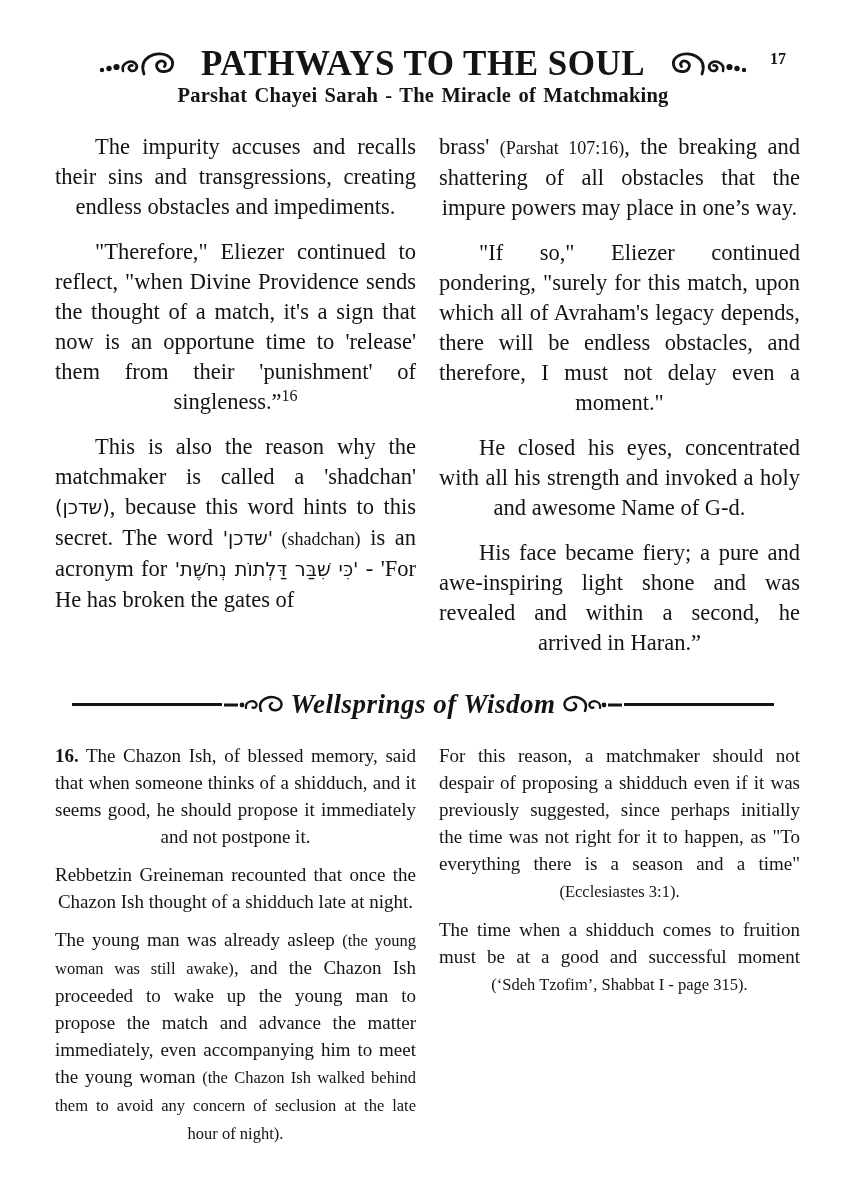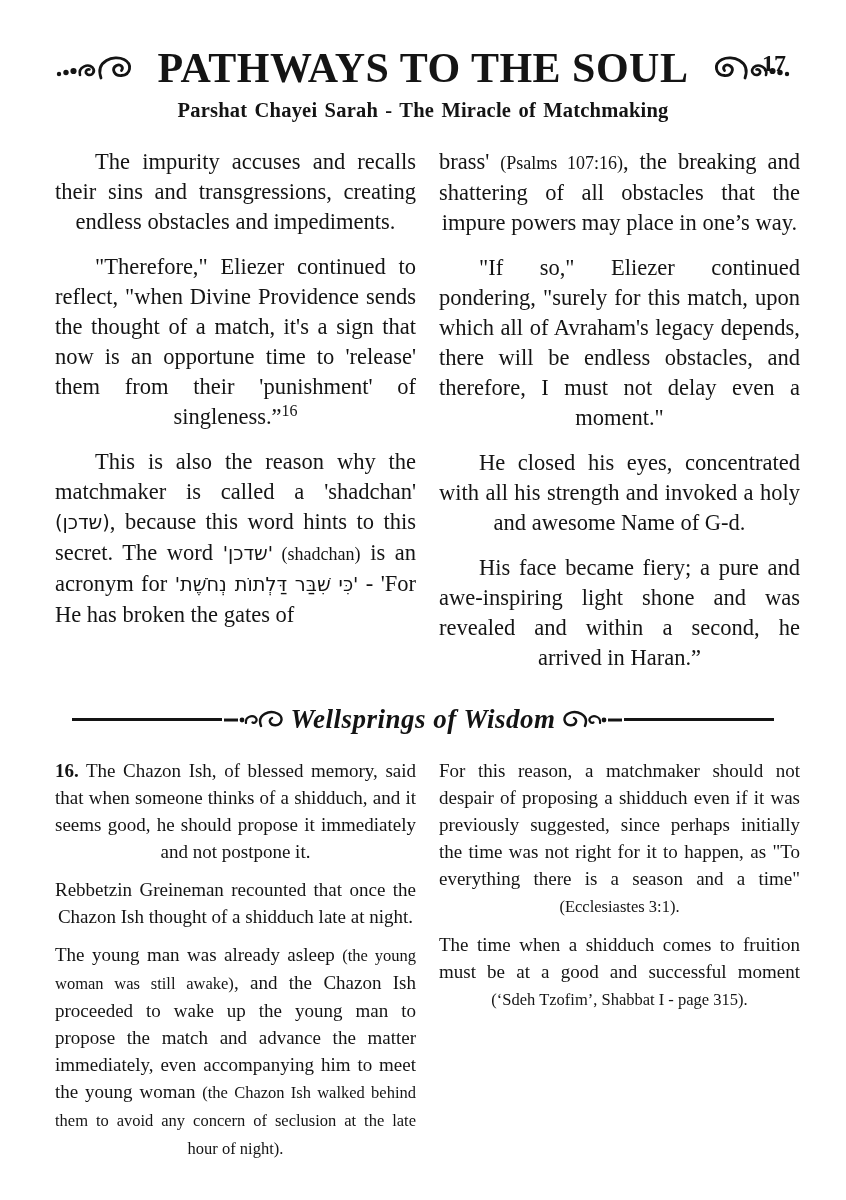--- a/index.html
+++ b/index.html
@@ -4,23 +4,23 @@
 <style>
   html,body { margin:0; padding:0; background:#e8e8e8; }
   .page {
     width:846px; height:1200px; margin:0 auto; background:#ffffff;
     font-family:"Liberation Serif", serif; color:#141414;
     position:relative; overflow:hidden; box-sizing:border-box;
   }
   
   .header { padding-top:44px; text-align:center; position:relative; }
   .title-row { display:flex; justify-content:center; align-items:center; gap:8px; }
-  .main-title { font-weight:bold; font-size:42px; letter-spacing:0.5px; white-space:nowrap; }
-  .page-number { position:absolute; top:50px; right:60px; font-weight:bold; font-size:24px; }
-  .subtitle { font-weight:bold; font-size:20.5px; margin-top:7px; letter-spacing:0.2px; word-spacing:2px; }
+  .main-title { font-weight:bold; font-size:35px; letter-spacing:0.5px; white-space:nowrap; }
+  .page-number { position:absolute; top:50px; right:60px; font-weight:bold; font-size:16px; }
+  .subtitle { font-weight:bold; font-size:20.5px; letter-spacing:0.2px; word-spacing:2px; }
   .flourish svg { display:block; }
   .flourish.mirror svg { transform:scaleX(-1); }
   
   .columns { display:flex; padding-left:55px; }
   .columns.body-text { margin-top:25px; }
   .col { width:361px; text-align:justify; }
   .col.left  { margin-right:23px; }
   .body-text .col { font-size:22.5px; line-height:30px; }
   p.para { margin:0 0 15px 0; text-indent:40px; }
   p.center-last { text-align-last:center; }
@@ -80,21 +80,21 @@
 
   <div class="columns body-text">
 
     <div class="col left">
       <p class="para center-last">The impurity accuses and recalls their sins and transgressions, creating endless obstacles and impediments.</p>
       <p class="para center-last"><span>"Therefore," Eliezer continued to reflect, "when Divine Providence sends the thought of a match, it's a sign that now is an opportune time to 'release' them from their 'punishment' of singleness.”</span><sup class="fnref">16</sup></p>
       <p class="para left-last"><span>This is also the reason why the matchmaker is called a 'shadchan' </span><span class="small heb" dir="rtl">(שדכן)</span><span>, because this word hints to this secret. The word </span><span class="heb" dir="rtl">'שדכן'</span><span class="small"> (shadchan)</span><span> is an acronym for </span><span class="heb" dir="rtl">'כִּי שִׁבַּר דַּלְתוֹת נְחֹשֶׁת'</span><span> - 'For He has broken the gates of</span></p>
     </div>
 
     <div class="col right">
-      <p class="para center-last no-indent"><span>brass' </span><span class="small">(Psalms 107:16)</span><span>, the breaking and shattering of all obstacles that the impure powers may place in one’s way.</span></p>
+      <p class="para center-last no-indent"><span>brass' </span><span class="small">(Parshat 107:16)</span><span>, the breaking and shattering of all obstacles that the impure powers may place in one’s way.</span></p>
       <p class="para center-last">"If so," Eliezer continued pondering, "surely for this match, upon which all of Avraham's legacy depends, there will be endless obstacles, and therefore, I must not delay even a moment."</p>
       <p class="para center-last">He closed his eyes, concentrated with all his strength and invoked a holy and awesome Name of G-d.</p>
       <p class="para center-last">His face became fiery; a pure and awe-inspiring light shone and was revealed and within a second, he arrived in Haran.”</p>
     </div>
 
   </div>
 
   <div class="divider">
     <div class="divider-line"></div>
     <span class="flourish">

